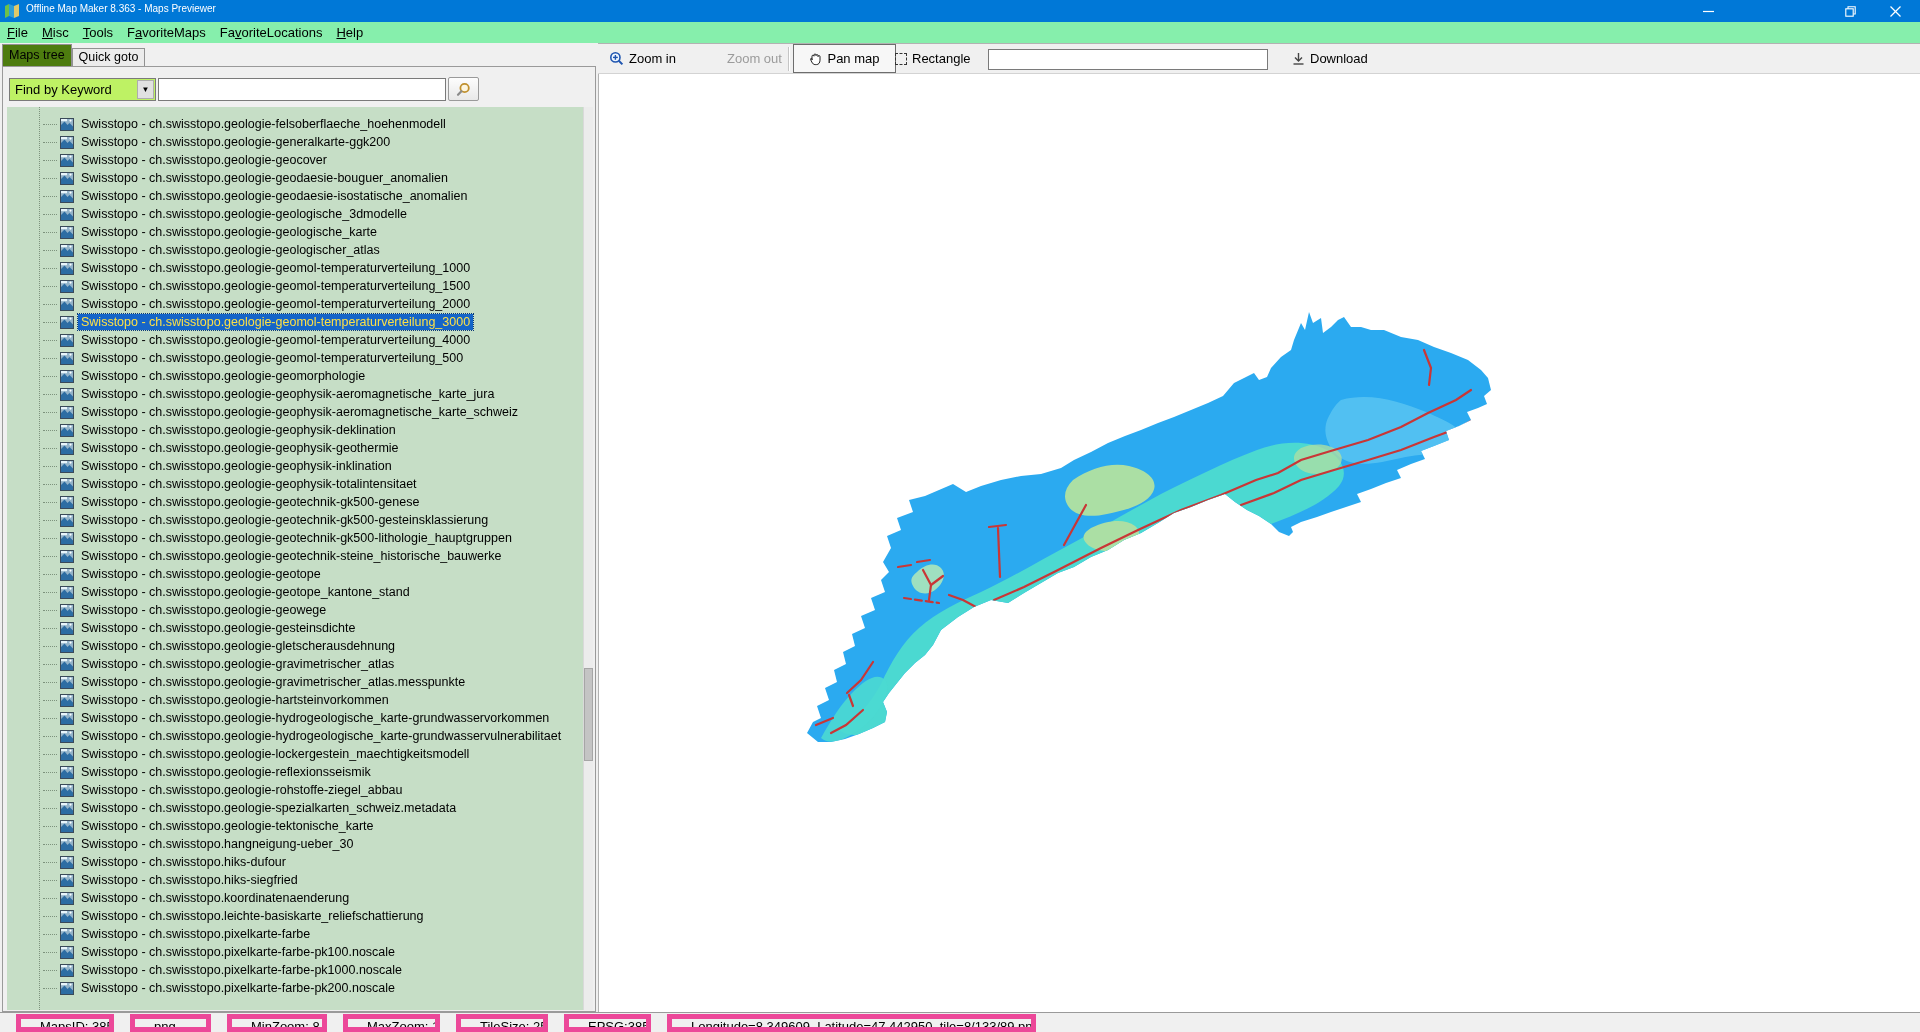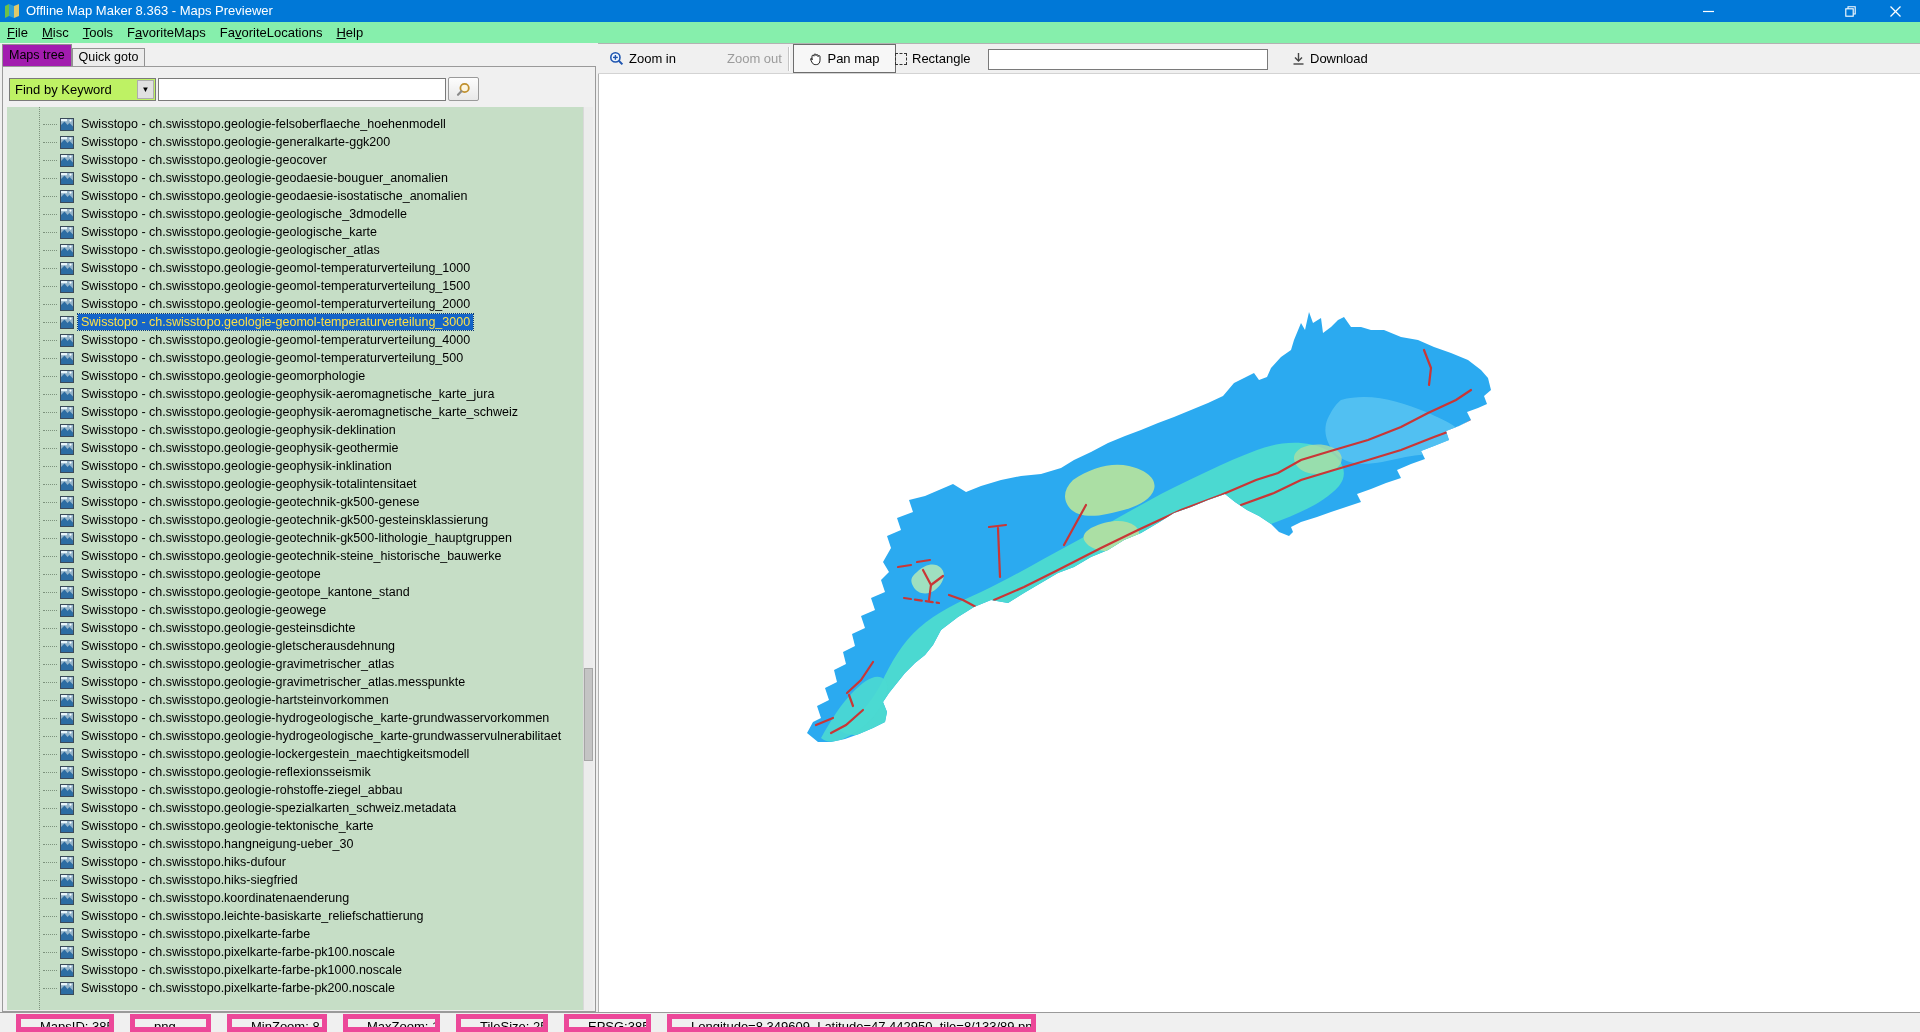--- a/index.html
+++ b/index.html
@@ -2,35 +2,35 @@
 <html><head>
 <meta charset="utf-8">
 <style>
   * { margin:0; padding:0; box-sizing:border-box; }
   html,body { width:1920px; height:1032px; overflow:hidden;
     font-family:"Liberation Sans", sans-serif; background:#f0f0f0; color:#000; }
 
   
   .titlebar { position:absolute; left:0; top:0; width:1920px; height:22px; background:#0078d7; }
   .titlebar .appicon { position:absolute; left:5px; top:4px; width:14px; height:14px; }
-  .titlebar .apptitle { position:absolute; left:26px; top:3px; font-size:13px; color:#fff; white-space:nowrap; }
+  .titlebar .apptitle { position:absolute; left:26px; top:3px; font-size:10px; color:#fff; white-space:nowrap; }
   .winbtn { position:absolute; top:0; width:36px; height:22px; display:flex; align-items:center; justify-content:center; color:#fff; }
   .winbtn svg { display:block; }
   .btn-min { left:1690px; } .btn-restore { left:1832px; } .btn-close { left:1877px; }
 
   
   .menubar { position:absolute; left:0; top:22px; width:1920px; height:21px; background:#86efac;
     display:flex; align-items:flex-start; font-size:13px; }
   .menu-item { padding:0 7px; height:21px; line-height:21px; white-space:nowrap; }
 
   
   .tabs { position:absolute; left:2px; top:44px; height:22px; display:flex; align-items:flex-end; font-size:12.5px; }
   .tab { border:1px solid #919191; border-bottom:none; padding:0 6px; background:#ececec;
     height:18px; line-height:17px; }
-  .tab.active { background:#a21caf; height:22px; line-height:21px; position:relative; z-index:2; }
+  .tab.active { background:#4d7c0f; height:22px; line-height:21px; position:relative; z-index:2; }
 
   
   .left-group { position:absolute; left:2px; top:66px; width:594px; height:946px;
     background:#f0f0f0; border:1px solid #9a9a9a; }
   .combo { position:absolute; left:6px; top:11px; width:147px; height:23px; background:#bef264;
     border:1px solid #7a7a7a; font-size:13px; }
   .combo .combo-text { position:absolute; left:5px; top:3px; white-space:nowrap; }
   .combo .combo-btn { position:absolute; right:1px; top:1px; width:17px; height:19px; background:#e1e1e1;
     border:1px solid #adadad; font-size:8px; display:flex; align-items:center; justify-content:center; }
   .search-input { position:absolute; left:155px; top:11px; width:288px; height:23px;

